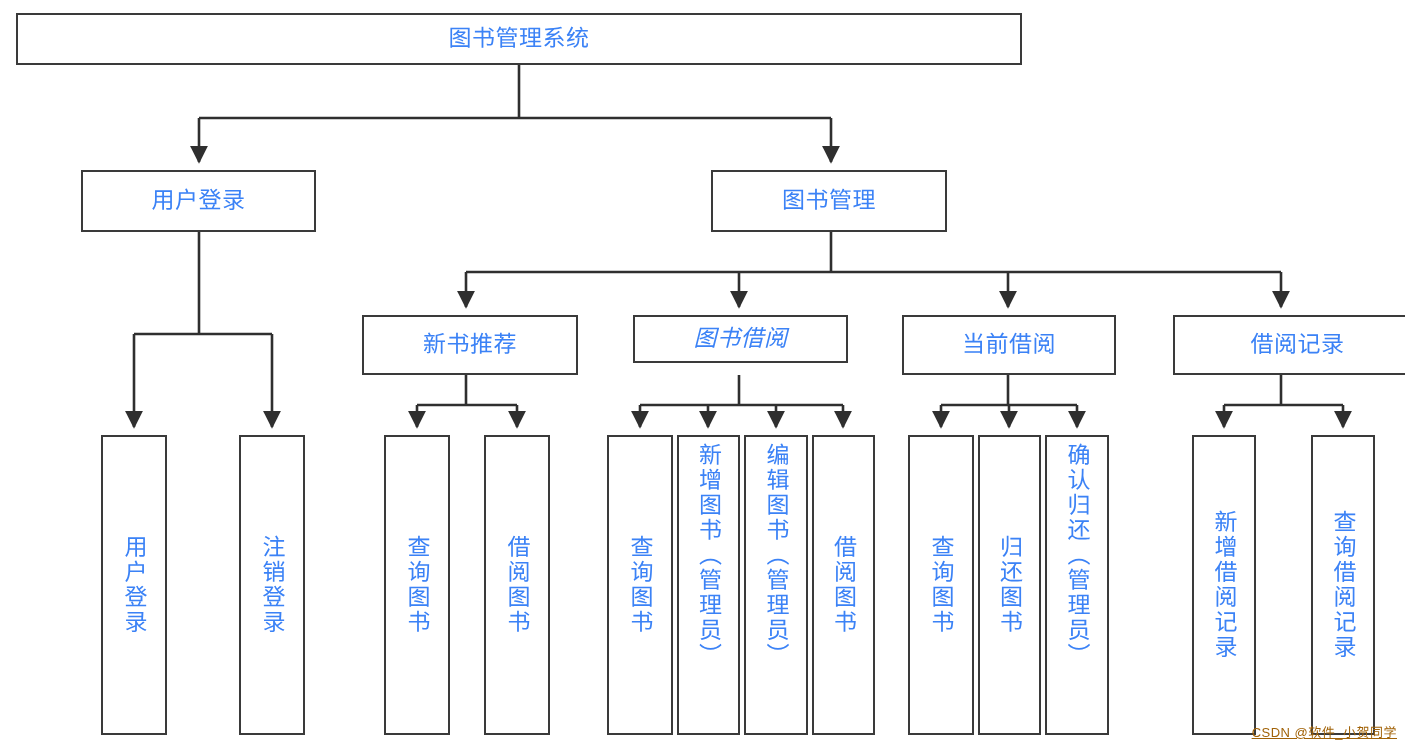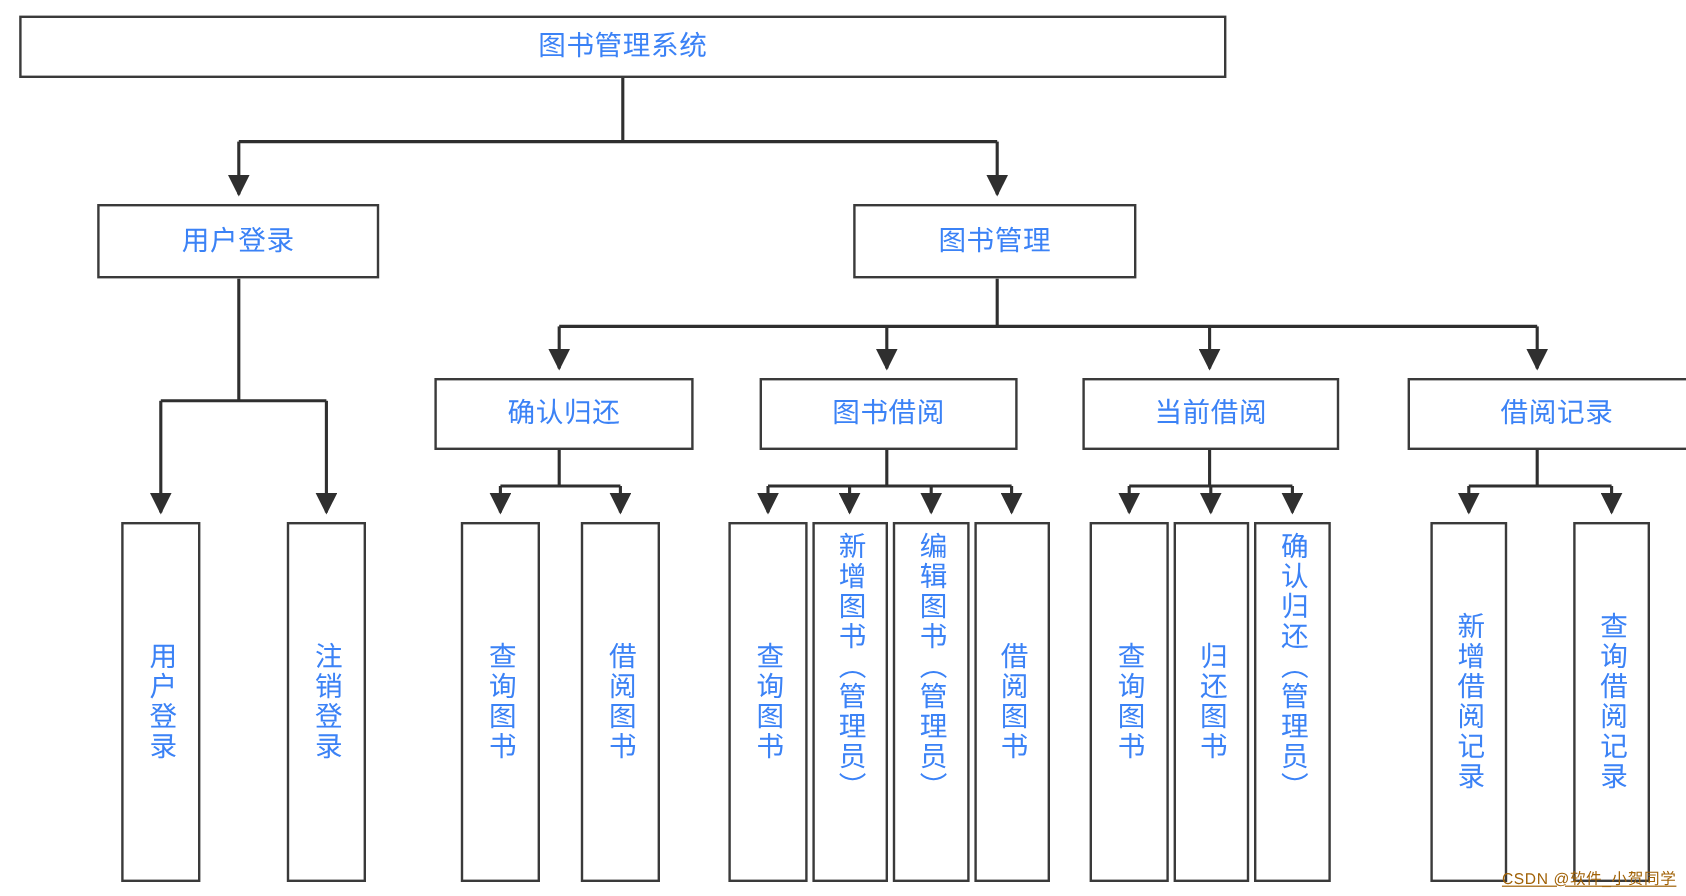--- a/index.html
+++ b/index.html
@@ -133,23 +133,23 @@
   </div>
 
   <div class="node node-h" style="left:81px; top:170px; width:235px; height:62px;">
     <span>用户登录</span>
   </div>
   <div class="node node-h" style="left:711px; top:170px; width:236px; height:62px;">
     <span>图书管理</span>
   </div>
 
   <div class="node node-h" style="left:362px; top:315px; width:216px; height:60px;">
-    <span>确认归还</span>
-  </div>
-  <div class="node node-h" style="left:633px; top:315px; width:215px; height:60px;">
+    <span>新书推荐</span>
+  </div>
+  <div class="node node-h" style="left:633px; top:315px; width:215px; height:48px;font-style:italic;">
     <span>图书借阅</span>
   </div>
   <div class="node node-h" style="left:902px; top:315px; width:214px; height:60px;justify-content:center;">
     <span>当前借阅</span>
   </div>
   <div class="node node-h" style="left:1173px; top:315px; width:249px; height:60px;">
     <span>借阅记录</span>
   </div>
 
   <div class="node node-v center" style="left:101px; top:435px; width:66px; height:300px;">

